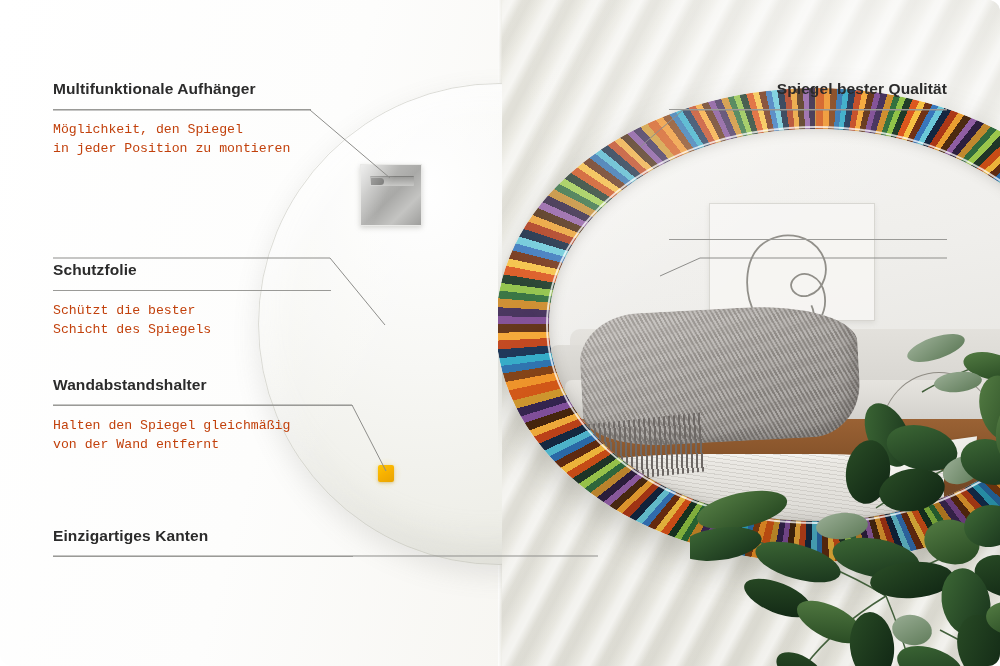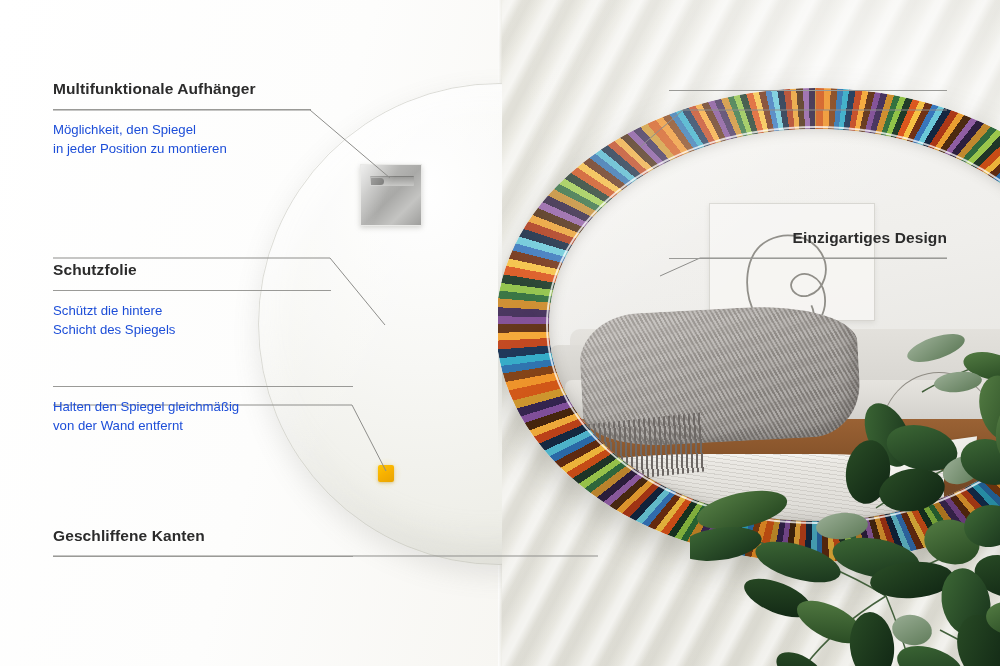--- a/index.html
+++ b/index.html
@@ -8,20 +8,21 @@
   body {
     font-family:"Liberation Sans", sans-serif;
     background:#ffffff;
     position:relative;
   }
   #stage {
     position:absolute; left:0; top:0;
     width:1000px; height:666px;
     overflow:hidden;
     background:#ffffff;
+    border-radius:12px;
   }
 
   
   .bg-left {
     position:absolute; left:0; top:0; width:502px; height:666px;
     background:linear-gradient(105deg,#ffffff 0%,#fdfdfc 55%,#f7f6f2 100%);
   }
   .bg-right {
     position:absolute; left:498px; top:0; width:502px; height:666px;
     background:linear-gradient(120deg,#edece5 0%,#e9e8e1 35%,#e5e4dc 70%,#e2e1d8 100%);
@@ -247,22 +248,23 @@
   
   .callout { position:absolute; }
   .callout h3 {
     font-size:15.5px; font-weight:bold; color:#2b2b2b; letter-spacing:.1px;
     white-space:nowrap; line-height:1.2;
   }
   .callout .rule {
     height:1px; background:#9a9a97; margin-top:10px;
   }
   .callout p {
-    font-size:13.2px; color:#1d4ed8; line-height:1.45; margin-top:10px;
+    font-size:13.2px; color:#c2410c; line-height:1.45; margin-top:10px;
     white-space:pre-line;
+    font-family:Liberation Mono, monospace;
   }
   .callout.left  { left:53px; text-align:left; }
   .callout.right { right:53px; text-align:right; }
 
   
   .leaders { position:absolute; left:0; top:0; width:1000px; height:666px; pointer-events:none; }
 </style>
 </head>
 <body>
 
@@ -409,37 +411,38 @@
   <div class="callout left" style="top:80px; width:258px;">
     <h3>Multifunktionale Aufhänger</h3>
     <div class="rule"></div>
     <p>Möglichkeit, den Spiegel
 in jeder Position zu montieren</p>
   </div>
 
   <div class="callout left" style="top:229px; width:278px;margin-top:32px;">
     <h3>Schutzfolie</h3>
     <div class="rule"></div>
-    <p>Schützt die hintere
+    <p>Schützt die bester
 Schicht des Spiegels</p>
   </div>
 
   <div class="callout left" style="top:376px; width:300px;">
+    <h3>Wandabstandshalter</h3>
     <div class="rule"></div>
     <p>Halten den Spiegel gleichmäßig
 von der Wand entfernt</p>
   </div>
 
   <div class="callout left" style="top:527px; width:300px;">
-    <h3>Geschliffene Kanten</h3>
+    <h3>Einzigartiges Kanten</h3>
     <div class="rule"></div>
   </div>
 
   <div class="callout right" style="top:80px; width:278px;">
+    <h3>Spiegel bester Qualität</h3>
     <div class="rule"></div>
   </div>
 
   <div class="callout right" style="top:229px; width:278px;">
-    <h3>Einzigartiges Design</h3>
     <div class="rule"></div>
   </div>
 
 </div>
 
 </body></html>

